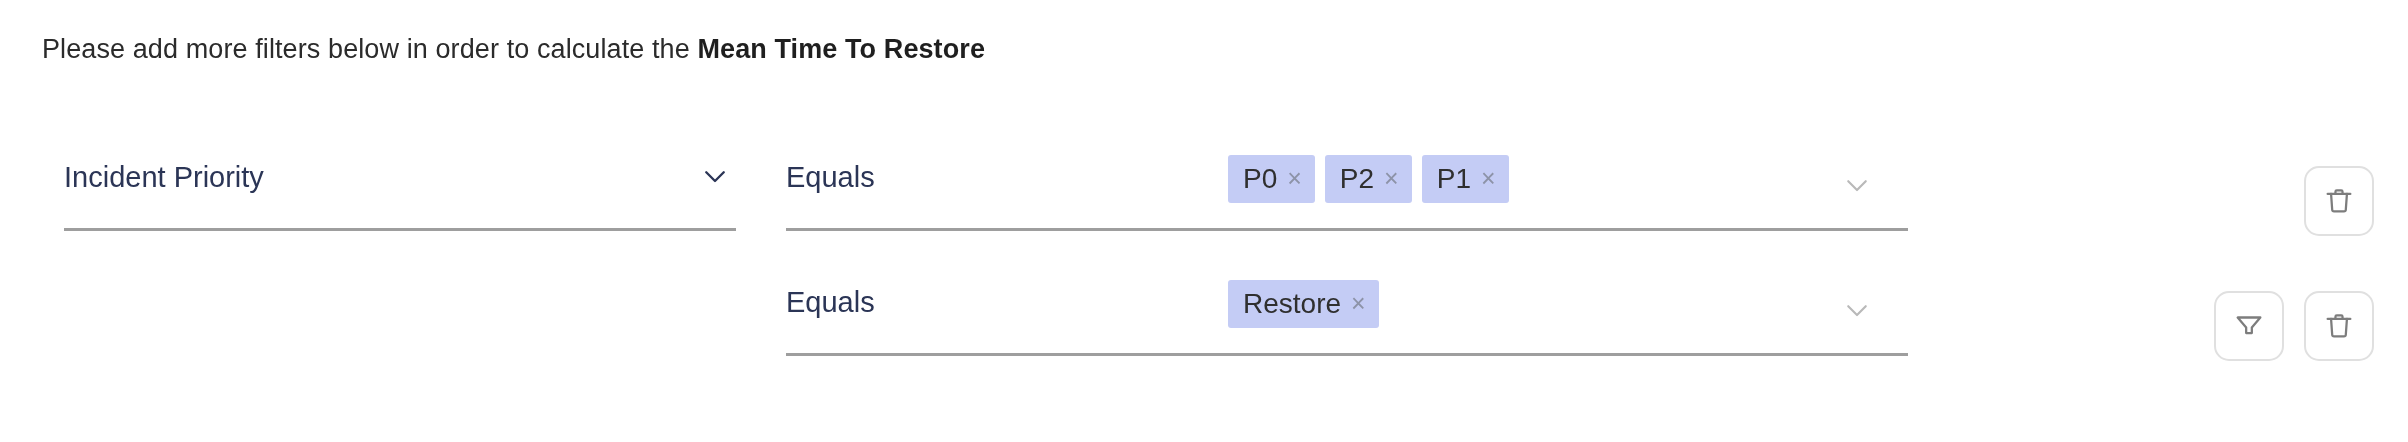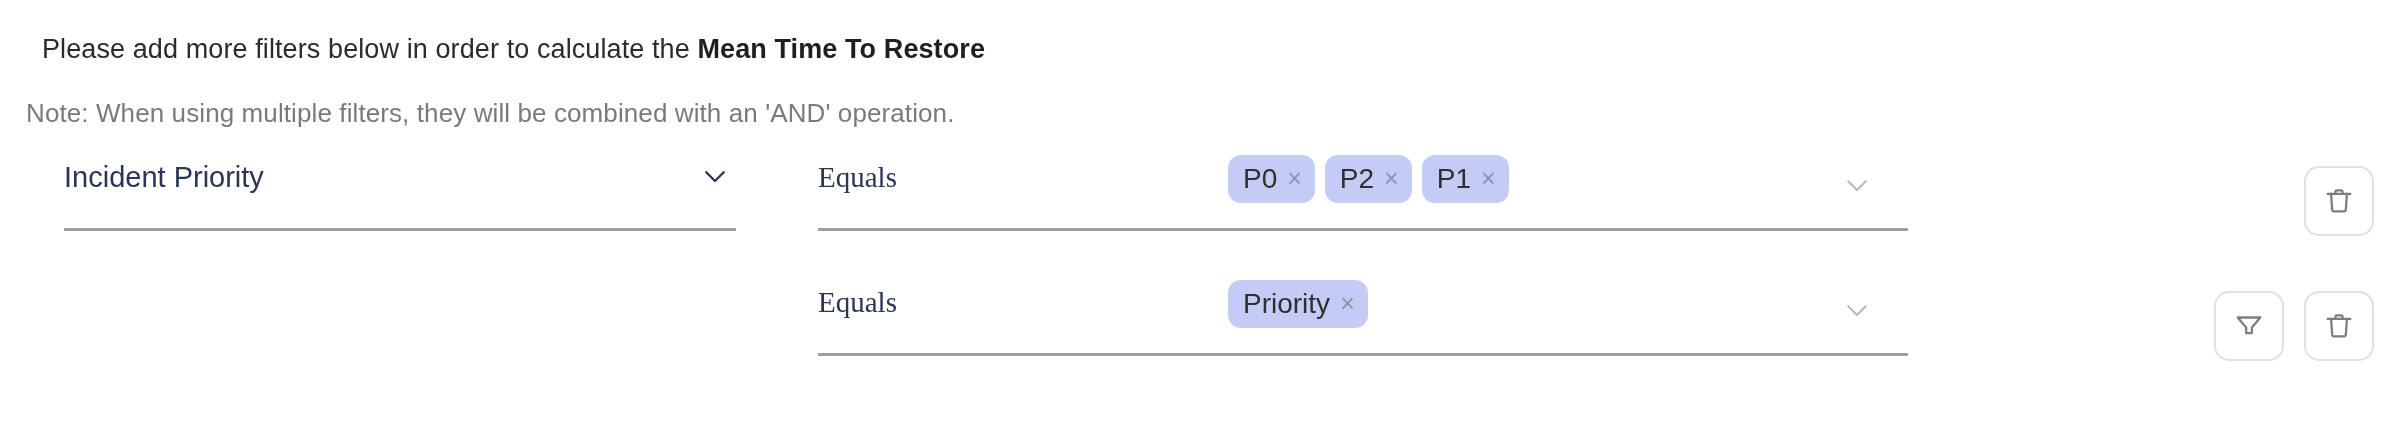--- a/index.html
+++ b/index.html
@@ -86,21 +86,21 @@
     flex: none;
     display: flex;
     align-items: center;
     justify-content: center;
     padding-top: 2px;
   }
   .field-chevron svg { display: block; }
 
   
   .col-attribute { left: 64px;  width: 672px; }
-  .col-operator  { left: 818px; width: 478px; font-family: Liberation Serif, serif; }
+  .col-operator  { left: 786px; width: 478px; }
 
   
 
   
   .tags {
     position: absolute;
     left: 1228px;
     width: 680px;
     height: 76px;
     border-bottom: 3px solid #9e9e9e;
@@ -108,21 +108,21 @@
     align-items: flex-start;
     gap: 10px;
     padding-top: 0px;
   }
 
   .tag {
     display: inline-flex;
     align-items: center;
     gap: 10px;
     background: #c4ccf5;
-    border-radius: 13px;
+    border-radius: 3px;
     padding: 5px 13px 6px 15px;
     height: 48px;
     flex: none;
   }
 
   .tag-label {
     font-size: 28px;
     line-height: 36px;
     color: #2f2f2f;
     white-space: nowrap;
@@ -174,21 +174,20 @@
 </style>
 </head>
 <body>
 
 <div class="filter-panel">
 
   <div class="heading">
     <span>Please add more filters below in order to calculate the </span><span class="metric">Mean Time To Restore</span>
   </div>
 
-  <div class="note">Note: When using multiple filters, they will be combined with an 'AND' operation.</div>
 
   <div class="rows">
 
     <div class="filter-row">
 
       <div class="field col-attribute">
         <span class="field-text">Incident Priority</span>
         <span class="field-chevron">
           <svg width="30" height="30" viewBox="0 0 24 24" fill="none" stroke="#2b3556" stroke-width="1.9" stroke-linecap="round" stroke-linejoin="round">
               <polyline points="5 9 12 16 19 9"></polyline>
@@ -245,21 +244,21 @@
         <span class="field-text">Equals</span>
         <span class="field-chevron">
           <svg width="30" height="30" viewBox="0 0 24 24" fill="none" stroke="#b9b9b9" stroke-width="1.7" stroke-linecap="round" stroke-linejoin="round">
               <polyline points="5 9 12 16 19 9"></polyline>
             </svg>
         </span>
       </div>
 
       <div class="tags">
         <span class="tag">
-          <span class="tag-label">Priority</span>
+          <span class="tag-label">Restore</span>
           <span class="tag-remove">×</span>
         </span>
         <span class="tags-chevron">
           <svg width="30" height="30" viewBox="0 0 24 24" fill="none" stroke="#b9b9b9" stroke-width="1.7" stroke-linecap="round" stroke-linejoin="round">
               <polyline points="5 9 12 16 19 9"></polyline>
             </svg>
         </span>
       </div>
 
       <div class="row-actions dual">

